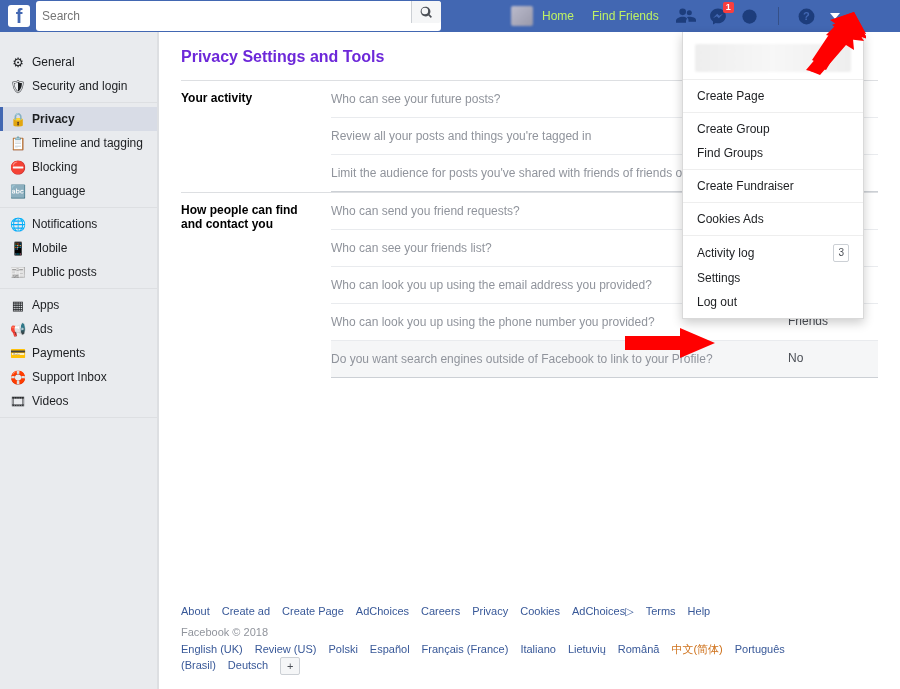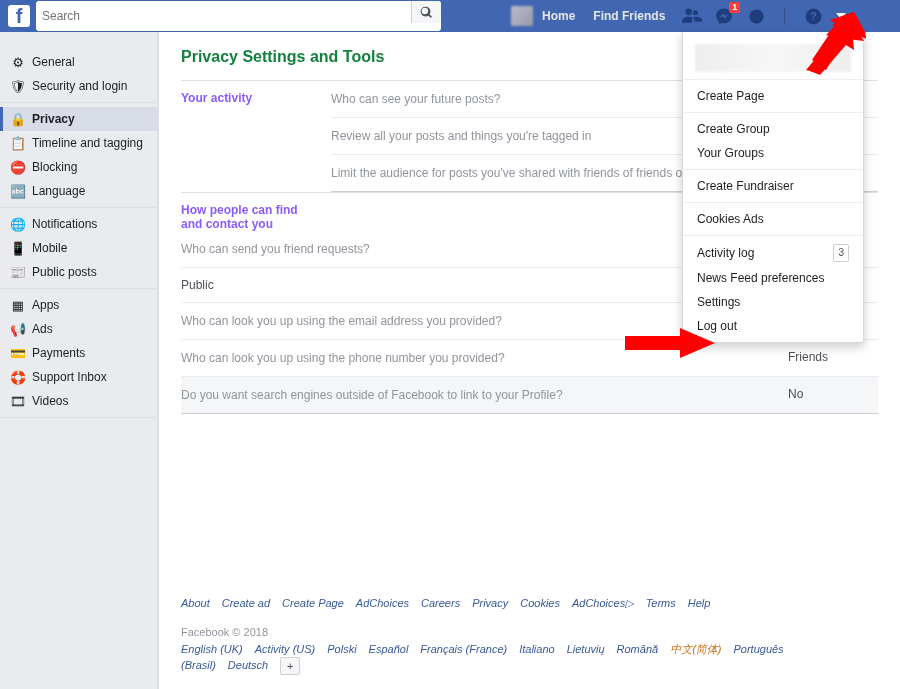--- a/index.html
+++ b/index.html
@@ -1,27 +1,27 @@
 <!DOCTYPE html>
 <html><head>
 <meta charset="utf-8">
 <style>
   * { box-sizing: border-box; margin: 0; padding: 0; }
   body { font-family: Helvetica, Arial, sans-serif; font-size: 12px; color: #1c1e21; background: #e9ebee; width: 900px; height: 689px; overflow: hidden; position: relative; }
-  a { text-decoration: none; font-style: italic; }
+  a { text-decoration: none; }
 
   
   .topbar { height: 32px; background: #4267b2; display: flex; align-items: center; padding: 0 8px; color: #fff; position: relative; }
   .fb-logo { width: 22px; height: 22px; background: #fff; color: #4267b2; font-weight: bold; font-size: 20px; text-align: center; line-height: 22px; border-radius: 3px; margin-right: 6px; font-family: Arial, sans-serif; }
   .search-wrap { position: relative; flex: 0 0 405px; }
   .search-input { width: 100%; height: 30px; border: none; border-radius: 3px; padding: 0 28px 0 6px; font-size: 12px; }
   .search-btn { position: absolute; right: 0; top: 0; width: 30px; height: 22px; border: none; background: #f5f6f7; border-left: 1px solid #ccd0d5; border-radius: 0 3px 3px 0; cursor: pointer; display:flex; align-items:center; justify-content:center;}
   .spacer { flex: 0 0 70px; }
   .profile-thumb { width: 22px; height: 20px; background: linear-gradient(135deg,#bbc,#99a); border-radius: 2px; filter: blur(1px); }
-  .top-link { color: #e5e5e5; font-weight: bold; font-size: 12px; padding: 0 9px; cursor: pointer; }
+  .top-link { color: #bef264; font-weight: normal; font-size: 12px; padding: 0 9px; cursor: pointer; }
   .top-icons { display: flex; align-items: center; gap: 12px; margin-left: 8px;}
   .icon-slot { width: 20px; height: 20px; display: flex; align-items: center; justify-content: center; cursor: pointer; position: relative; color: #1d3d7c;}
   .icon-slot svg { fill: #1d3d7c; }
   .badge { position: absolute; top: -4px; right: -6px; background: #fa3e3e; color: #fff; font-size: 9px; font-weight: bold; padding: 0 3px; border-radius: 2px; line-height: 11px; }
   .divider-v { width: 1px; height: 18px; background: #355088; margin: 0 6px; }
 
   
   .arrow { position: absolute; z-index: 50; pointer-events:none; }
 
   
@@ -35,36 +35,36 @@
 
   
   .page { display: flex; height: 657px; }
   .sidebar { width: 158px; background: #e9ebee; padding-top: 14px; border-right: 1px solid #dddfe2;}
   .sb-group { border-bottom: 1px solid #dddfe2; padding: 4px 0; }
   .sb-item { display: flex; align-items: center; gap: 6px; padding: 4px 10px; font-size: 12px; color: #1c1e21; cursor: pointer; }
   .sb-item.active { background: #d8dce6; font-weight: bold; border-left: 3px solid #4267b2; padding-left:7px;}
   .sb-icon { width: 16px; height: 16px; display: inline-flex; align-items:center; justify-content:center; font-size:13px; }
 
   .main { flex: 1; background: #fff; padding: 16px 22px; position:relative; overflow:hidden; border-left:1px solid #dddfe2;}
-  .main-title { font-size: 16px; font-weight: bold; color: #15803d; margin-bottom: 14px; }
+  .main-title { font-size: 16px; font-weight: bold; color: #6d28d9; margin-bottom: 14px; }
 
   .section { display: flex; border-top: 1px solid #dddfe2; padding-top: 0; }
-  .section + .section { margin-top: 0; flex-direction: column; }
-  .section-label { width: 150px; font-size: 12px; font-weight: bold; color: #8b5cf6; padding-top: 10px; padding-right:10px;}
+  .section + .section { margin-top: 0; }
+  .section-label { width: 150px; font-size: 12px; font-weight: bold; color: #000000; padding-top: 10px; padding-right:10px;}
   .rows { flex: 1; }
   .row { display: flex; align-items: flex-start; border-bottom: 1px solid #e9ebee; padding: 10px 0; gap: 27px;}
   .row:last-child { border-bottom: 1px solid #ccd0d5; }
   .row-shaded { background: #f5f6f7; }
   .row-desc { flex: 1; color: #90949c; font-size: 12px; line-height: 16px; }
   .row-val { width: 90px; color: #4b4f56; font-size: 12px; font-weight: normal; }
 
   
   .footer { position: absolute; bottom: 14px; left: 0; right: 0; padding: 0 22px; font-size: 11px; color: #385898; }
   .footer .links a, .footer .langs a { color: #385898; margin-right: 12px; cursor:pointer; }
-  .footer .copy { color: #90949c; margin: 16px 0 4px; }
+  .footer .copy { color: #90949c; margin: 8px 0 4px; }
   .footer .langs .cn { color: #ce7019; }
   .plus-btn { display:inline-block; border:1px solid #ccd0d5; background:#f5f6f7; width:20px; height:18px; text-align:center; line-height:16px; color:#4b4f56; cursor:pointer; vertical-align:middle; border-radius:2px;}
 </style>
 </head>
 <body>
 
 <div class="topbar">
   <div class="fb-logo">f</div>
   <div class="search-wrap">
     <input class="search-input" placeholder="Search" style="">
@@ -132,37 +132,34 @@
       <div class="ph"></div>
     </div>
   <div class="dd-item">
       <span>Create Page</span>
     </div>
   <div class="dd-sep"></div>
   <div class="dd-item">
       <span>Create Group</span>
     </div>
   <div class="dd-item">
-      <span>Your Groups</span>
+      <span>Find Groups</span>
     </div>
   <div class="dd-sep"></div>
   <div class="dd-item">
       <span>Create Fundraiser</span>
     </div>
   <div class="dd-sep"></div>
   <div class="dd-item">
       <span>Cookies Ads</span>
     </div>
   <div class="dd-sep"></div>
   <div class="dd-item">
       <span>Activity log</span>
       <span class="dd-count">3</span>
-    </div>
-  <div class="dd-item">
-      <span>News Feed preferences</span>
     </div>
   <div class="dd-item">
       <span>Settings</span>
     </div>
   <div class="dd-item">
       <span>Log out</span>
     </div>
 </div>
 
 <svg class="arrow" style="top:328px; left:625px;" width="90" height="30" viewBox="0 0 90 30">
@@ -258,20 +255,21 @@
           </div>
         </div>
         <div class="section">
           <div class="section-label">How people can find and contact you</div>
           <div class="rows">
             <div class="row">
               <div class="row-desc">Who can send you friend requests?</div>
               <div class="row-val">Everyone</div>
             </div>
             <div class="row">
+              <div class="row-desc">Who can see your friends list?</div>
               <div class="row-val">Public</div>
             </div>
             <div class="row">
               <div class="row-desc">Who can look you up using the email address you provided?</div>
               <div class="row-val">Friends</div>
             </div>
             <div class="row">
               <div class="row-desc">Who can look you up using the phone number you provided?</div>
               <div class="row-val">Friends</div>
             </div>
@@ -279,16 +277,16 @@
               <div class="row-desc">Do you want search engines outside of Facebook to link to your Profile?</div>
               <div class="row-val">No</div>
             </div>
           </div>
         </div>
       </div>
 
     <div class="footer">
       <div class="links" id="footer-links"><a>About</a><a>Create ad</a><a>Create Page</a><a>AdChoices</a><a>Careers</a><a>Privacy</a><a>Cookies</a><a>AdChoices▷</a><a>Terms</a><a>Help</a></div>
       <div class="copy">Facebook © 2018</div>
-      <div class="langs" id="footer-langs"><a>English (UK)</a><a>Activity (US)</a><a>Polski</a><a>Español</a><a>Français (France)</a><a>Italiano</a><a>Lietuvių</a><a>Română</a><a class="cn">中文(简体)</a><a>Português (Brasil)</a><a>Deutsch</a><span class="plus-btn">+</span></div>
+      <div class="langs" id="footer-langs"><a>English (UK)</a><a>Review (US)</a><a>Polski</a><a>Español</a><a>Français (France)</a><a>Italiano</a><a>Lietuvių</a><a>Română</a><a class="cn">中文(简体)</a><a>Português (Brasil)</a><a>Deutsch</a><span class="plus-btn">+</span></div>
     </div>
   </div>
 </div>
 
 </body></html>

